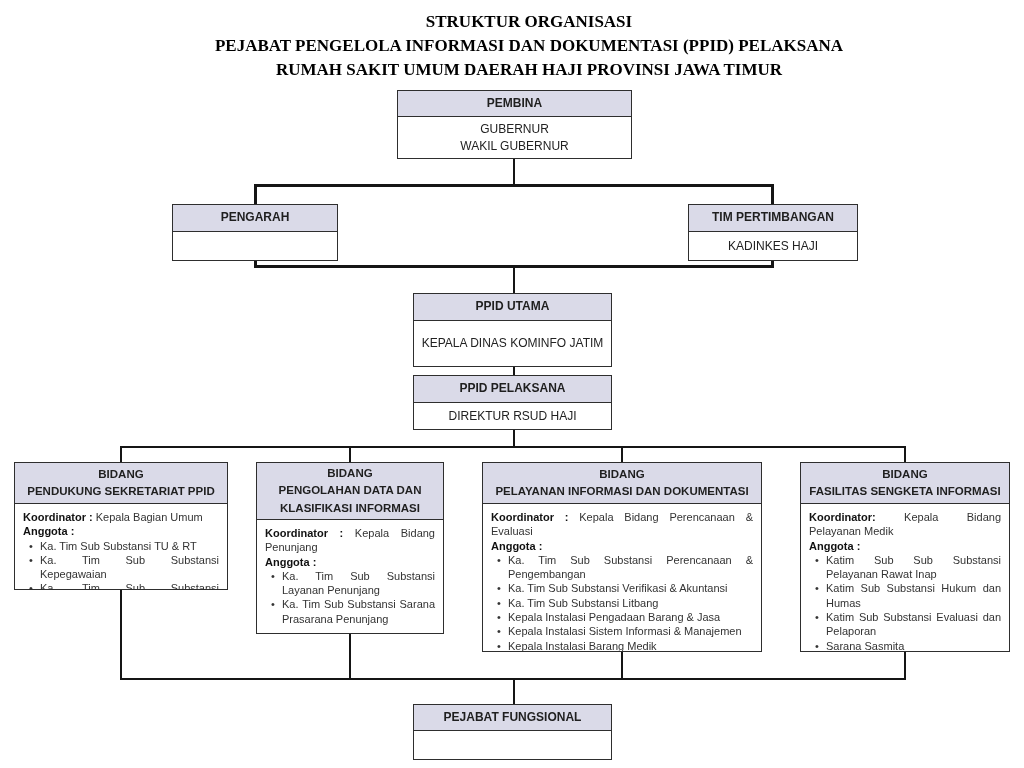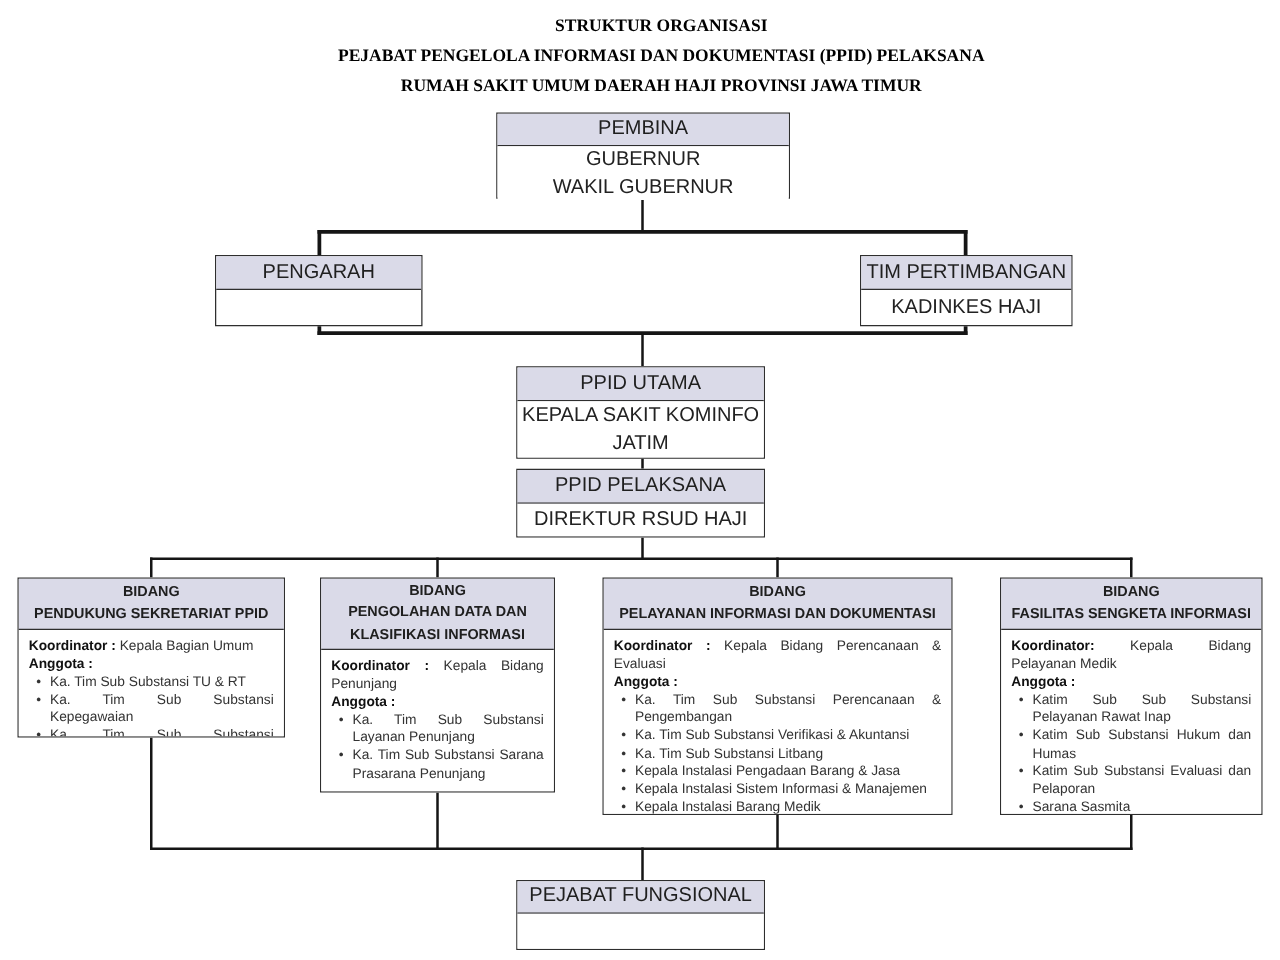--- a/index.html
+++ b/index.html
@@ -4,31 +4,31 @@
 <style>
   html,body{margin:0;padding:0;}
   body{
     width:1024px;height:768px;position:relative;background:#ffffff;
     font-family:"Liberation Sans", sans-serif;color:#222;overflow:hidden;
   }
   .title{
     position:absolute;left:0;top:10px;width:1024px;text-align:center;
     font-family:"Liberation Serif", serif;font-weight:bold;color:#000;
   }
-  .title div{font-size:14px;line-height:24px;padding-left:34px;}
+  .title div{font-size:17px;line-height:24px;padding-left:34px;}
   .line{position:absolute;background:#151515;}
   .node{position:absolute;border:1.5px solid #2e2e2e;background:#fff;box-sizing:border-box;display:flex;flex-direction:column;}
   .node-header{
-    background:#dadae8;border-bottom:1.5px solid #2e2e2e;font-weight:normal;font-size:16px;
+    background:#dadae8;border-bottom:1.5px solid #2e2e2e;font-weight:bold;font-size:12px;
     display:flex;align-items:center;justify-content:center;text-align:center;color:#1f1f1f;
     flex:0 0 auto;line-height:1.3;
   }
   .node-body{
     display:flex;flex-direction:column;align-items:center;justify-content:center;
-    text-align:center;font-size:16px;color:#222;flex:1 1 auto;line-height:1.35;background:#fff;
+    text-align:center;font-size:12px;color:#222;flex:1 1 auto;line-height:1.35;background:#fff;
   }
   .bidang{position:absolute;border:1.5px solid #2e2e2e;background:#fff;box-sizing:border-box;display:flex;flex-direction:column;}
   .bidang-header{
     background:#dadae8;border-bottom:1.5px solid #2e2e2e;font-weight:bold;font-size:11.5px;
     display:flex;flex-direction:column;align-items:center;justify-content:center;text-align:center;
     color:#1f1f1f;line-height:1.5;flex:0 0 auto;padding:2px 4px;
   }
   .bidang-body{
     padding:6px 8px 4px 8px;font-size:11px;line-height:1.3;color:#333;
     text-align:justify;flex:1 1 auto;overflow:hidden;background:#fff;
@@ -80,21 +80,21 @@
   <div class="node-header" style="height:26px;">PENGARAH</div>
 </div>
 
 <div class="node" style="left:688px;top:204px;width:170px;height:57px;">
   <div class="node-header" style="height:26px;text-align:right;">TIM PERTIMBANGAN</div>
   <div class="node-body">KADINKES HAJI</div>
 </div>
 
 <div class="node" style="left:413px;top:293px;width:199px;height:74px;">
   <div class="node-header" style="height:26px;">PPID UTAMA</div>
-  <div class="node-body">KEPALA SAKIT KOMINFO JATIM</div>
+  <div class="node-body">KEPALA DINAS KOMINFO JATIM</div>
 </div>
 
 <div class="node" style="left:413px;top:375px;width:199px;height:55px;">
   <div class="node-header" style="height:26px;">PPID PELAKSANA</div>
   <div class="node-body">DIREKTUR RSUD HAJI</div>
 </div>
 
 <div class="bidang" style="left:14px;top:462px;width:214px;height:128px;">
   <div class="bidang-header" style="min-height:36px;">
     <div>BIDANG</div>

